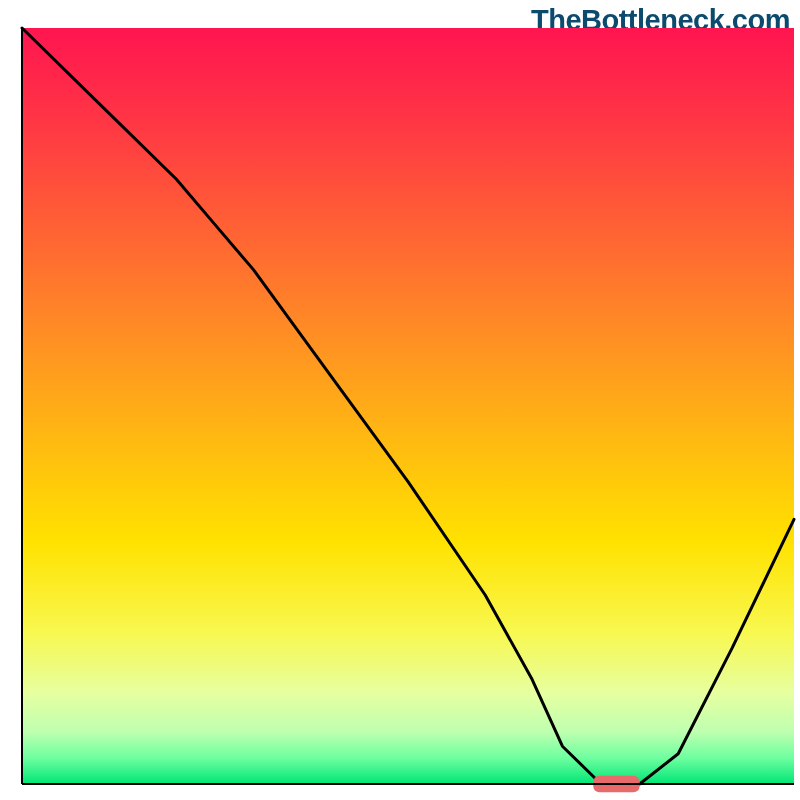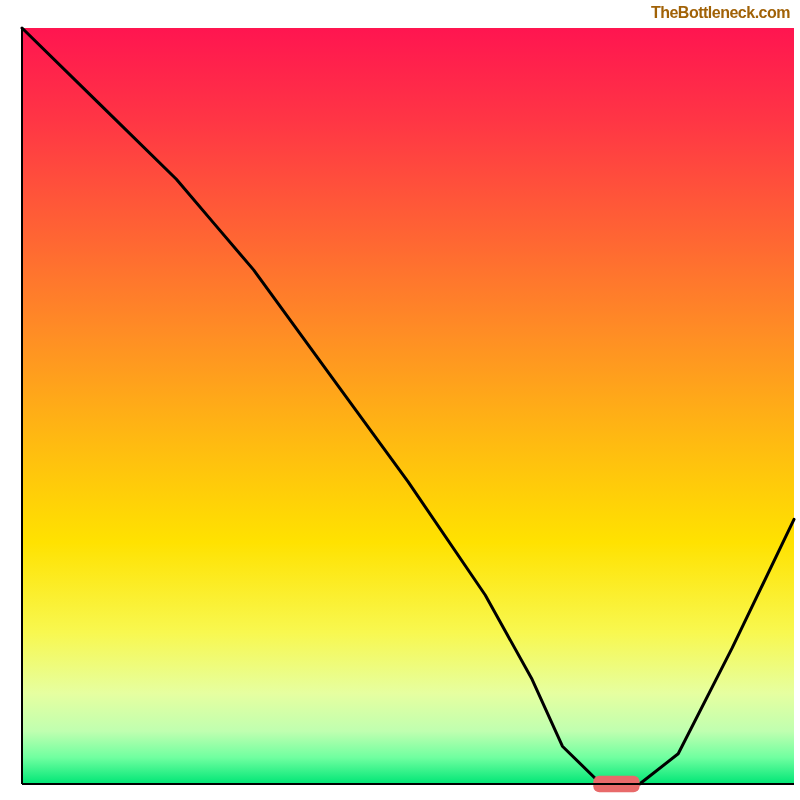--- a/index.html
+++ b/index.html
@@ -12,23 +12,23 @@
   }
   .container {
     position: relative;
     width: 800px;
     height: 800px;
   }
   .watermark {
     position: absolute;
     top: 4px;
     right: 10px;
-    font-size: 16px;
+    font-size: 29px;
     font-weight: bold;
-    color: #a16207;
+    color: #0c4a6e;
     letter-spacing: -0.5px;
   }
   svg {
     position: absolute;
     top: 0;
     left: 0;
   }
 </style>
 </head>
 <body>

